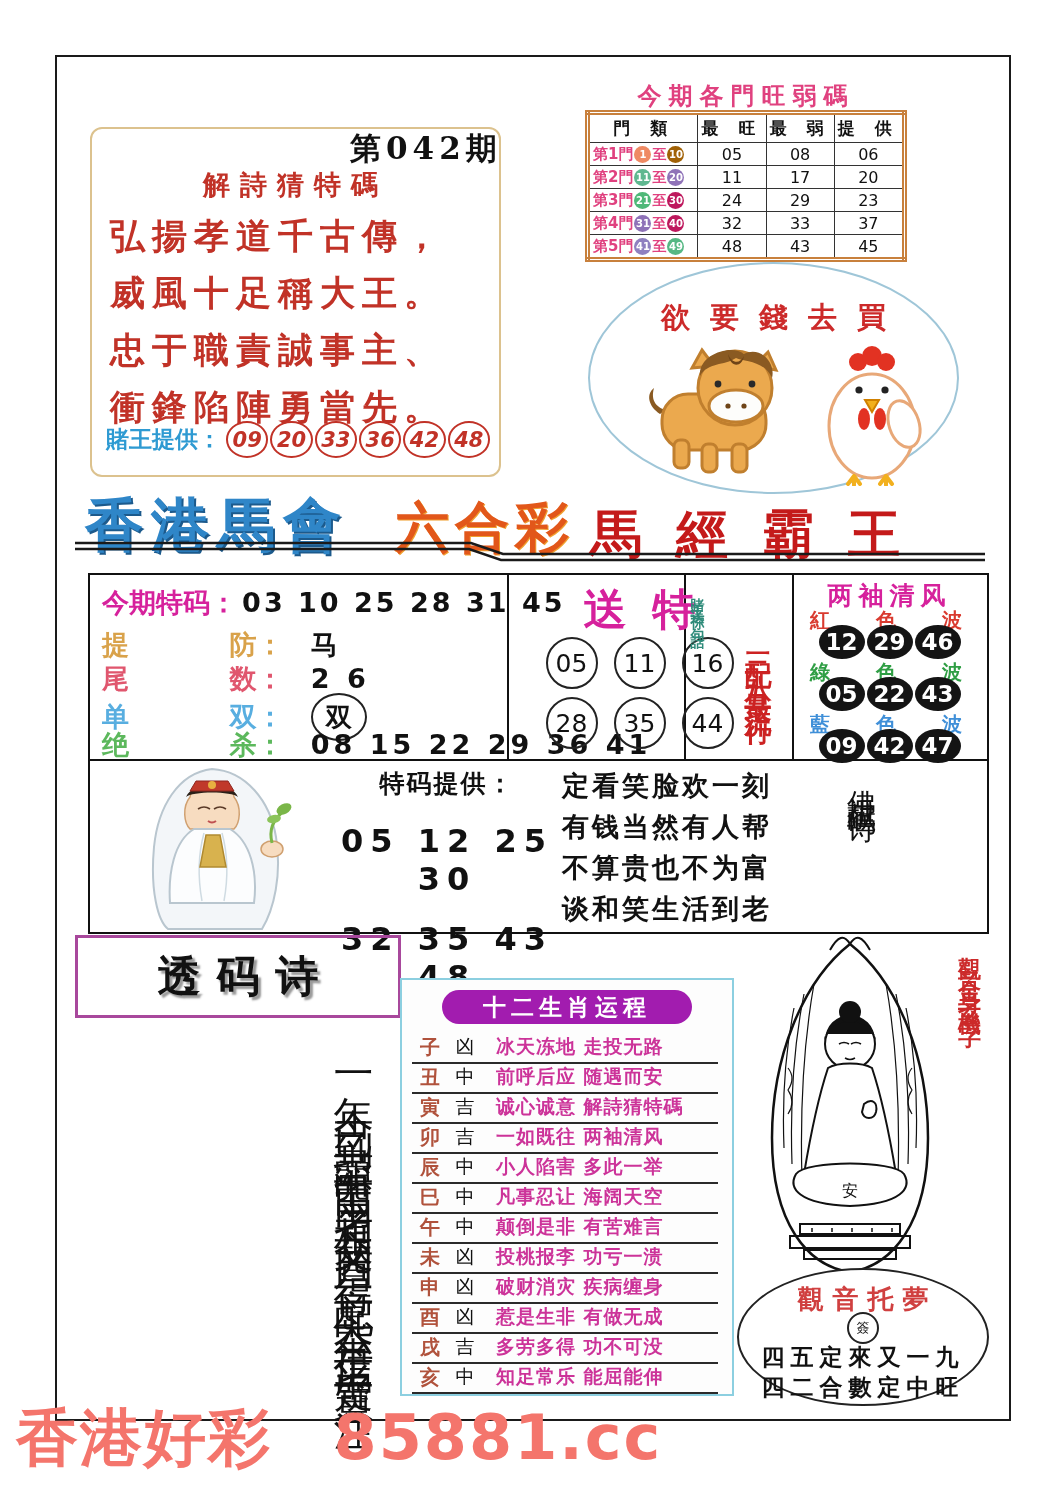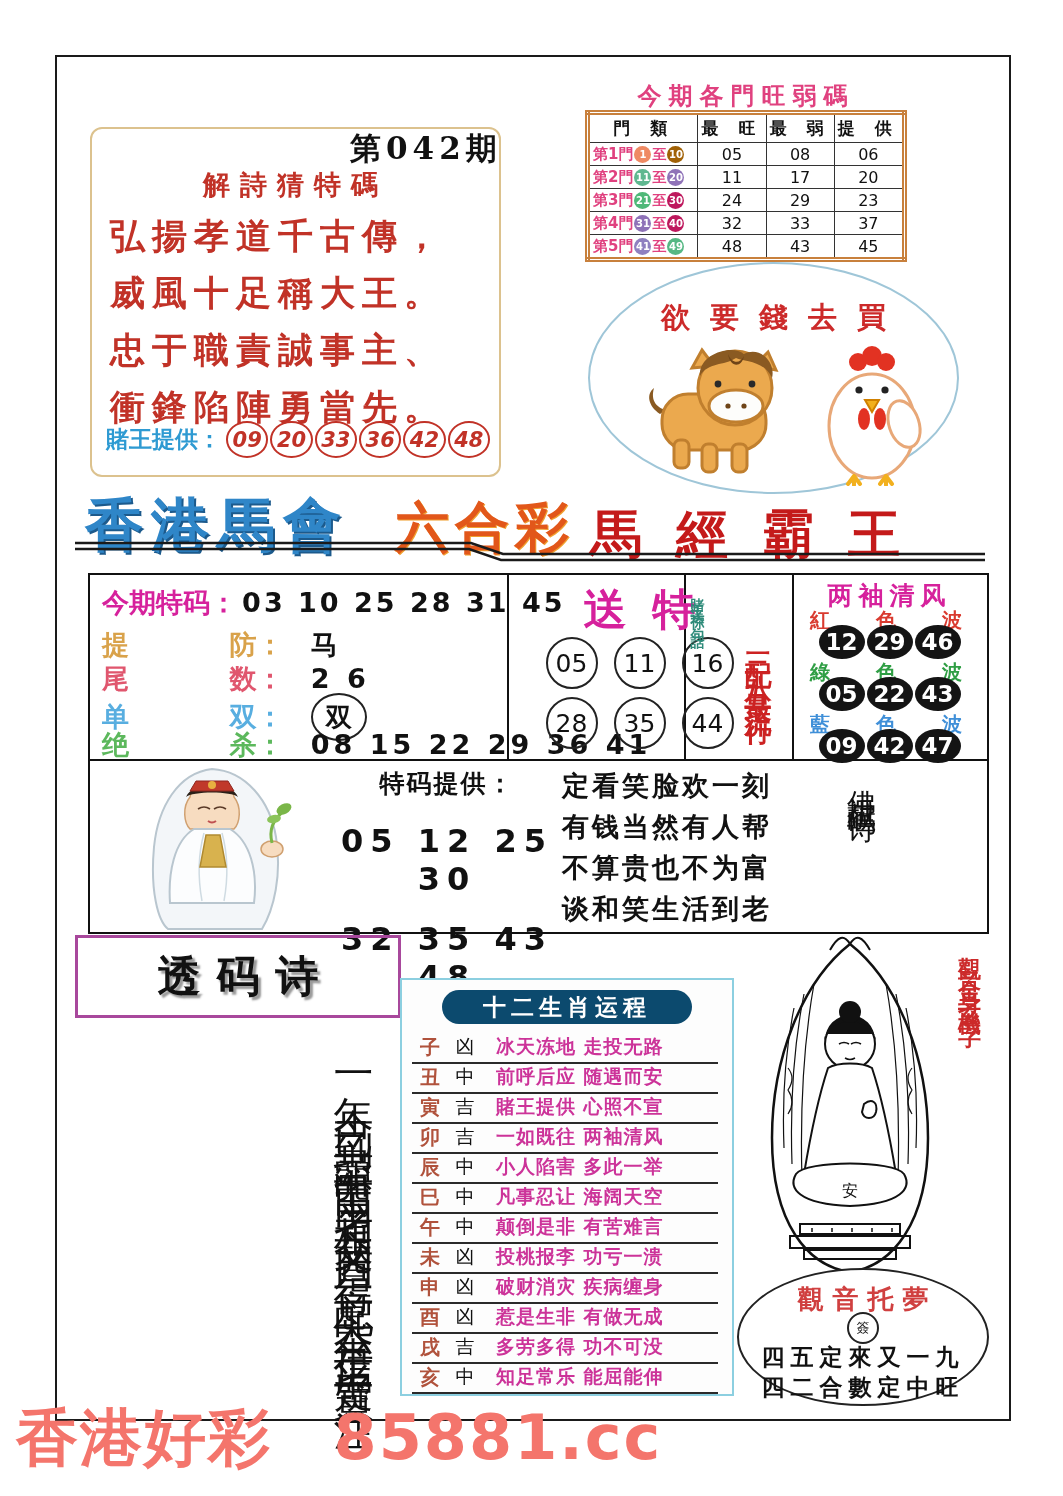--- a/index.html
+++ b/index.html
@@ -93,21 +93,21 @@
   
   #touma-box{left:75px;top:935px;width:320px;height:77px;border:3px solid #a8489c;display:flex;align-items:center;justify-content:center;}
   #touma-title{font-size:43px;font-weight:bold;letter-spacing:16px;text-indent:16px;color:#111;
                text-shadow:3px 3px 2px #999;font-family:"DejaVu Serif","Liberation Serif",serif;}
   #touma-cols{left:68px;top:1035px;width:327px;height:372px;writing-mode:vertical-rl;text-orientation:upright;
               font-size:40px;font-family:"DejaVu Serif","Liberation Serif",serif;display:flex;justify-content:center;}
   #touma-cols div{margin:0 13px;letter-spacing:12px;}
 
   
   #zodiac-box{left:400px;top:978px;width:330px;height:414px;border:2px solid #8ccfe0;background:#fdfdfd;}
-  #zodiac-title{left:40px;top:10px;width:250px;height:34px;background:#0c4a6e;border-radius:17px;color:#fff;
+  #zodiac-title{left:40px;top:10px;width:250px;height:34px;background:#a21caf;border-radius:17px;color:#fff;
                 display:flex;align-items:center;justify-content:center;font-size:23px;font-weight:bold;letter-spacing:5px;}
   .zrow{position:absolute;left:10px;width:306px;height:30px;border-bottom:2px solid #2a2a2a;display:flex;align-items:center;}
   .zrow .sign{color:#b0523c;font-weight:bold;font-size:20px;width:36px;text-align:center;
               font-family:"DejaVu Serif","Liberation Serif",serif;}
   .zrow .luck{color:#111;font-size:19px;width:34px;text-align:center;}
   .zrow .ztxt{color:#cc3399;font-weight:bold;font-size:19px;letter-spacing:1px;white-space:nowrap;margin-left:14px;}
 
   
   #buddha-art{left:742px;top:928px;}
   #guanyin-vert{left:952px;top:938px;width:34px;height:250px;color:#cc2a2a;font-weight:bold;font-size:23px;
@@ -353,21 +353,21 @@
         <span class="ztxt">冰天冻地 走投无路</span>
       </div>
     <div class="zrow" style="top:82px">
         <span class="sign">丑</span>
         <span class="luck">中</span>
         <span class="ztxt">前呼后应 随遇而安</span>
       </div>
     <div class="zrow" style="top:112px">
         <span class="sign">寅</span>
         <span class="luck">吉</span>
-        <span class="ztxt">賭王提供 心照不宣</span>
+        <span class="ztxt">诚心诚意 解詩猜特碼</span>
       </div>
     <div class="zrow" style="top:142px">
         <span class="sign">卯</span>
         <span class="luck">吉</span>
         <span class="ztxt">一如既往 两袖清风</span>
       </div>
     <div class="zrow" style="top:172px">
         <span class="sign">辰</span>
         <span class="luck">中</span>
         <span class="ztxt">小人陷害 多此一举</span>

